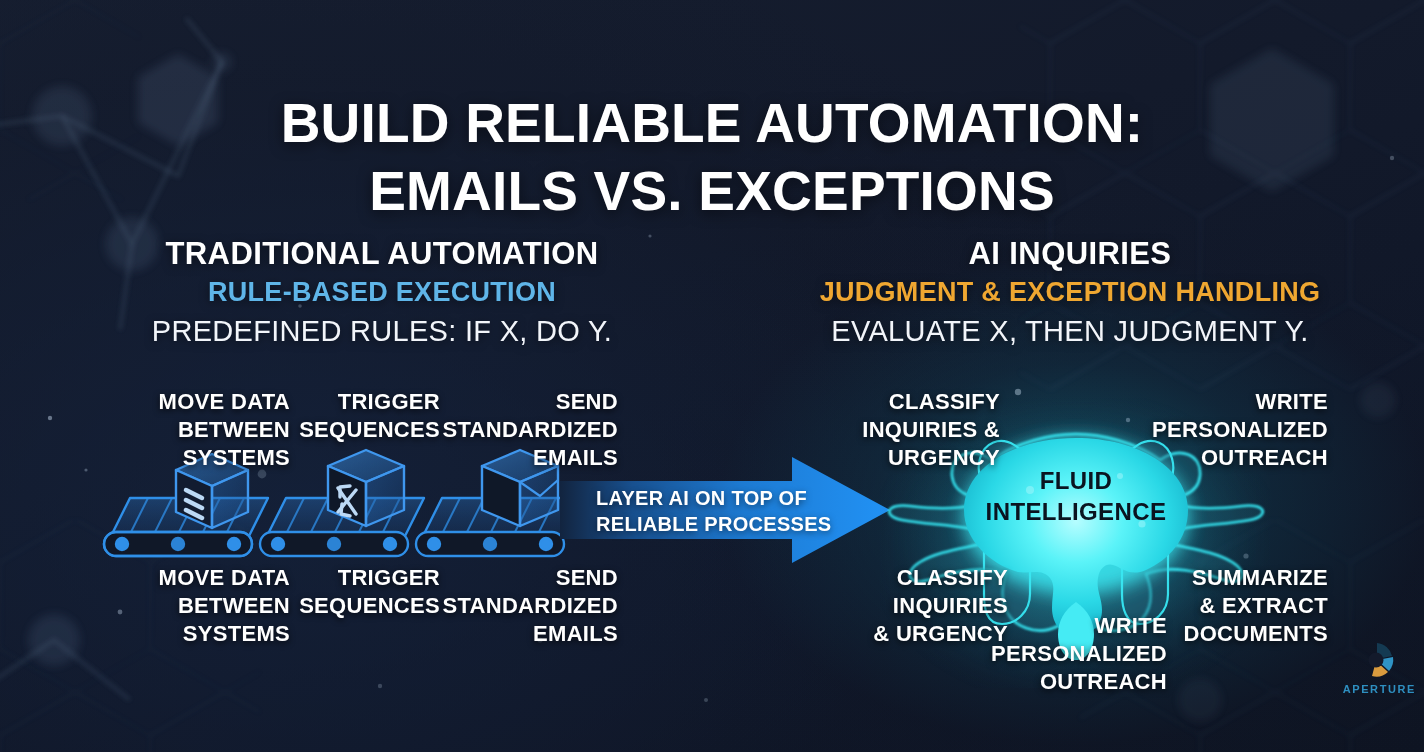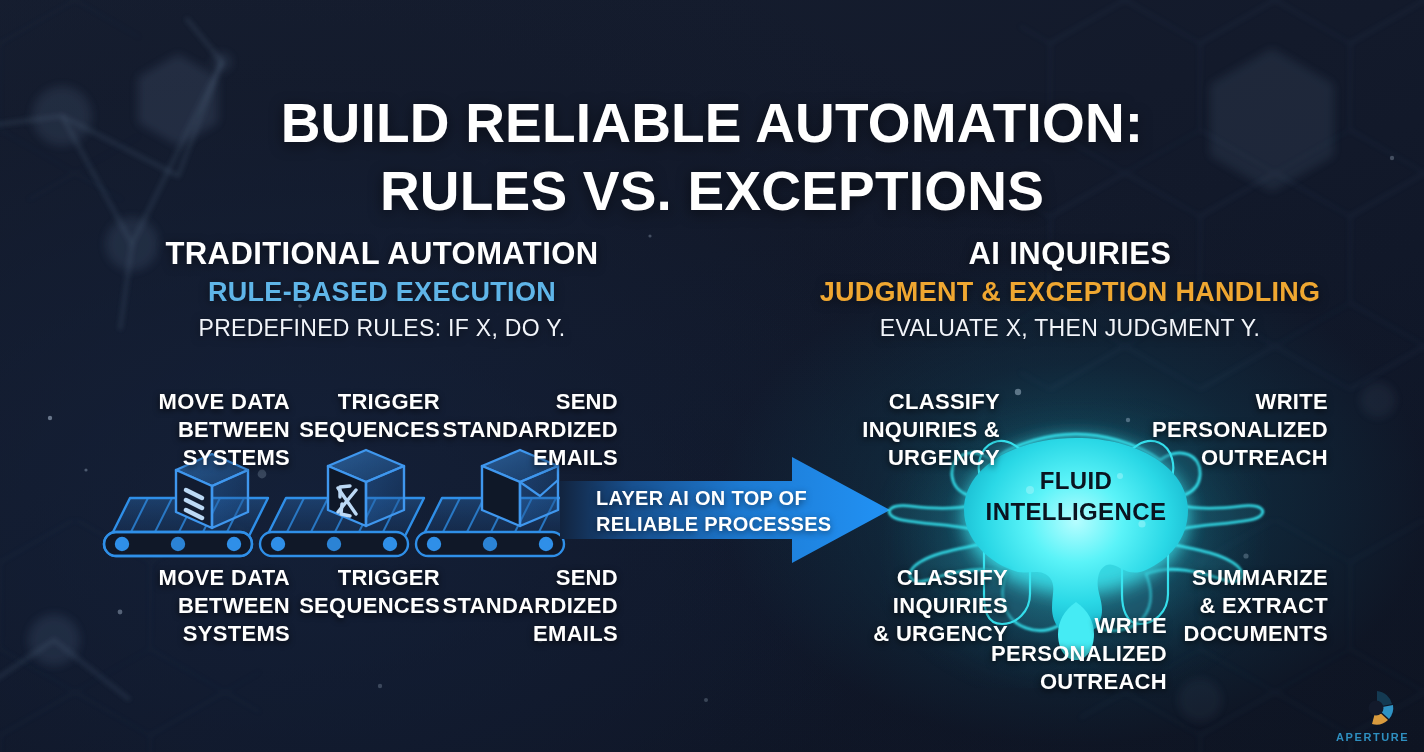--- a/index.html
+++ b/index.html
@@ -57,21 +57,21 @@
     font-size: 27px;
     letter-spacing: 0.3px;
     margin-top: 5px;
     text-shadow: 0 2px 10px rgba(0,0,0,0.5);
   }
   .ch-2.blue   { color: #5fb5e8; text-align: center; }
   .ch-2.orange { color: #efa731; }
   .ch-3 {
     color: #f2f5fa;
     font-weight: 400;
-    font-size: 23px;
+    font-size: 29px;
     letter-spacing: 0.3px;
     margin-top: 7px;
     text-shadow: 0 2px 8px rgba(0,0,0,0.5);
   }
 
   
   .plabel {
     position: absolute;
     text-align: right;
     color: #ffffff;
@@ -131,23 +131,23 @@
     font-size: 24px;
     line-height: 1.3;
     letter-spacing: 0.4px;
     white-space: pre-line;
   }
 
   
   #logo {
     position: absolute;
     left: 1336px;
-    top: 688px;
+    top: 640px;
     width: 80px;
-    text-align: left;
+    text-align: right;
   }
   #logo .mark { display: block; margin: 0 auto; }
   #logo .wordmark {
     display: block;
     margin-top: 3px;
     color: #2e8fc0;
     font-weight: 700;
     font-size: 11px;
     letter-spacing: 1.6px;
   }
@@ -229,21 +229,21 @@
       <circle cx="1310" cy="300" r="2.0" opacity="0.3"></circle>
       <circle cx="1392" cy="158" r="2.2" opacity="0.3"></circle>
       <circle cx="1216" cy="632" r="3.4" opacity="0.22"></circle>
       <circle cx="706" cy="700" r="2.0" opacity="0.25"></circle>
       <circle cx="380" cy="686" r="2.2" opacity="0.25"></circle>
     </g>
   </svg>
 
   <h1 class="title">
     <span>BUILD RELIABLE AUTOMATION:</span>
-    <span class="l2">RULES VS. EXCEPTIONS</span>
+    <span class="l2">EMAILS VS. EXCEPTIONS</span>
   </h1>
 
   <div class="col-head left">
     <div class="ch-1">TRADITIONAL AUTOMATION</div>
     <div class="ch-2 blue">RULE-BASED EXECUTION</div>
     <div class="ch-3">PREDEFINED RULES: IF X, DO Y.</div>
   </div>
 
   <div class="col-head right">
     <div class="ch-1">AI INQUIRIES</div>

